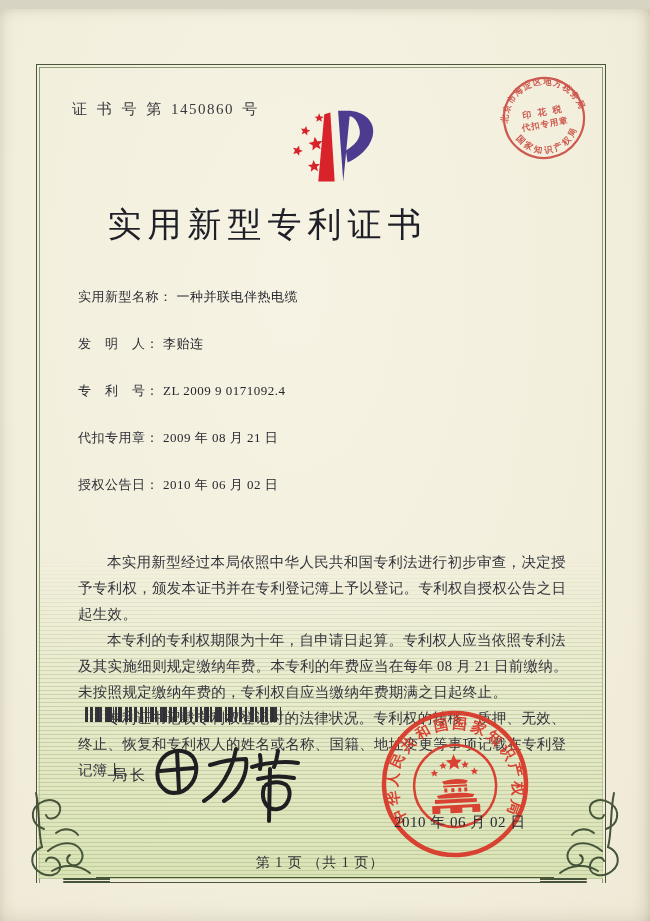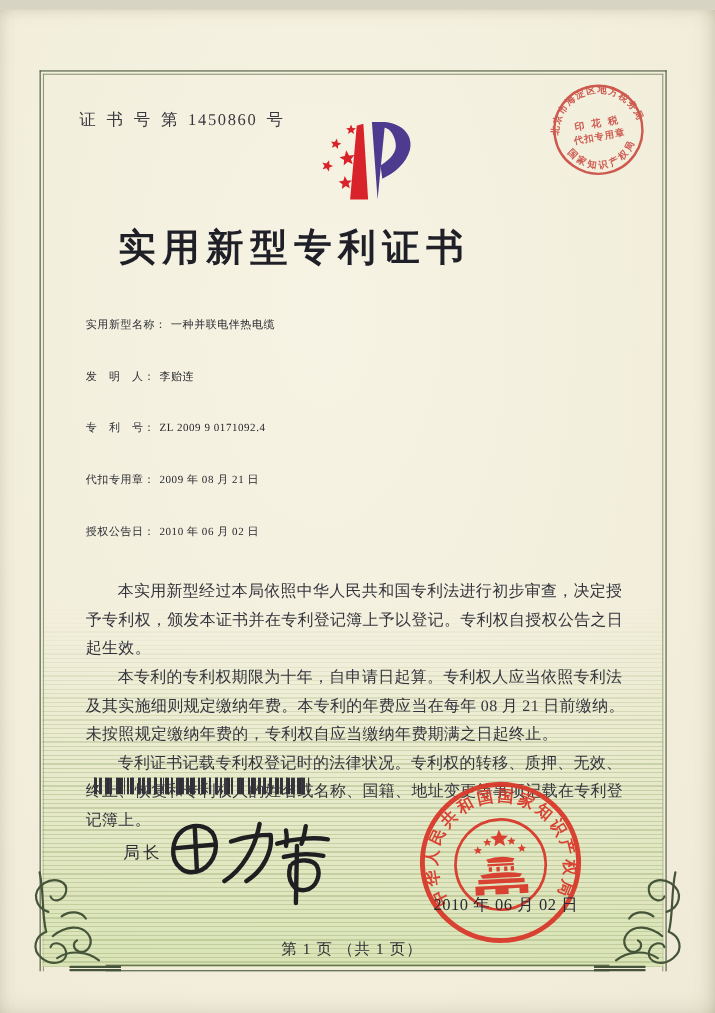--- a/index.html
+++ b/index.html
@@ -25,26 +25,26 @@
         mask-image:linear-gradient(180deg,transparent 0%,#000 45%);}
   .bottom-rule{position:absolute;left:96px;top:868px;width:458px;height:4px;
         border-top:1px solid #49563a;border-bottom:1px solid #49563a;}
   .corner{position:absolute;width:92px;height:96px;top:780px;}
   .corner.left{left:18px;}
   .corner.right{left:540px;transform:scaleX(-1);}
   .cert-number{position:absolute;left:72px;top:91px;font-size:15px;letter-spacing:1.5px;word-spacing:3px;color:#38383e;}
   .logo{position:absolute;left:264px;top:93px;width:112px;height:90px;}
   .tax-stamp{position:absolute;left:499px;top:64px;width:90px;height:90px;opacity:.88;}
   .title{position:absolute;left:36px;top:193px;width:463px;text-align:center;
-         font-size:34px;font-weight:bold;letter-spacing:6px;color:#1f1f27;}
+         font-size:34px;font-weight:normal;letter-spacing:6px;color:#1f1f27;}
   .fields{position:absolute;left:78px;top:279px;width:470px;}
-  .field-row{display:flex;align-items:baseline;height:47px;font-size:10px;}
+  .field-row{display:flex;align-items:baseline;height:47px;font-size:13px;}
   .field-row .lbl{color:#2e2e36;letter-spacing:.5px;white-space:pre;}
   .field-row .val{margin-left:4px;color:#26262e;letter-spacing:.5px;text-align:right;}
-  .paras{position:absolute;left:78px;top:516px;width:496px;font-size:14.5px;line-height:26px;color:#34343c;}
+  .paras{position:absolute;left:78px;top:540px;width:496px;font-size:14.5px;line-height:26px;color:#34343c;}
   .paras p{margin:0;text-indent:2em;letter-spacing:.3px;}
   .barcode{position:absolute;left:85px;top:698px;width:196px;height:15px;
         background:
           repeating-linear-gradient(90deg,#34343a 0 2px,rgba(0,0,0,0) 2px 5px),
           repeating-linear-gradient(90deg,#3a3a40 0 1px,rgba(0,0,0,0) 1px 7px),
           repeating-linear-gradient(90deg,#2e2e34 0 3px,rgba(0,0,0,0) 3px 11px);}
   .director{position:absolute;left:112px;top:757px;font-size:15px;letter-spacing:3px;color:#2c2c34;}
   .signature{position:absolute;left:146px;top:728px;width:176px;height:92px;}
   .seal{position:absolute;left:377px;top:697px;width:156px;height:156px;opacity:.95;}
   .seal-date{position:absolute;left:394px;top:804px;width:150px;font-size:15px;color:#2a2a36;letter-spacing:.5px;}

